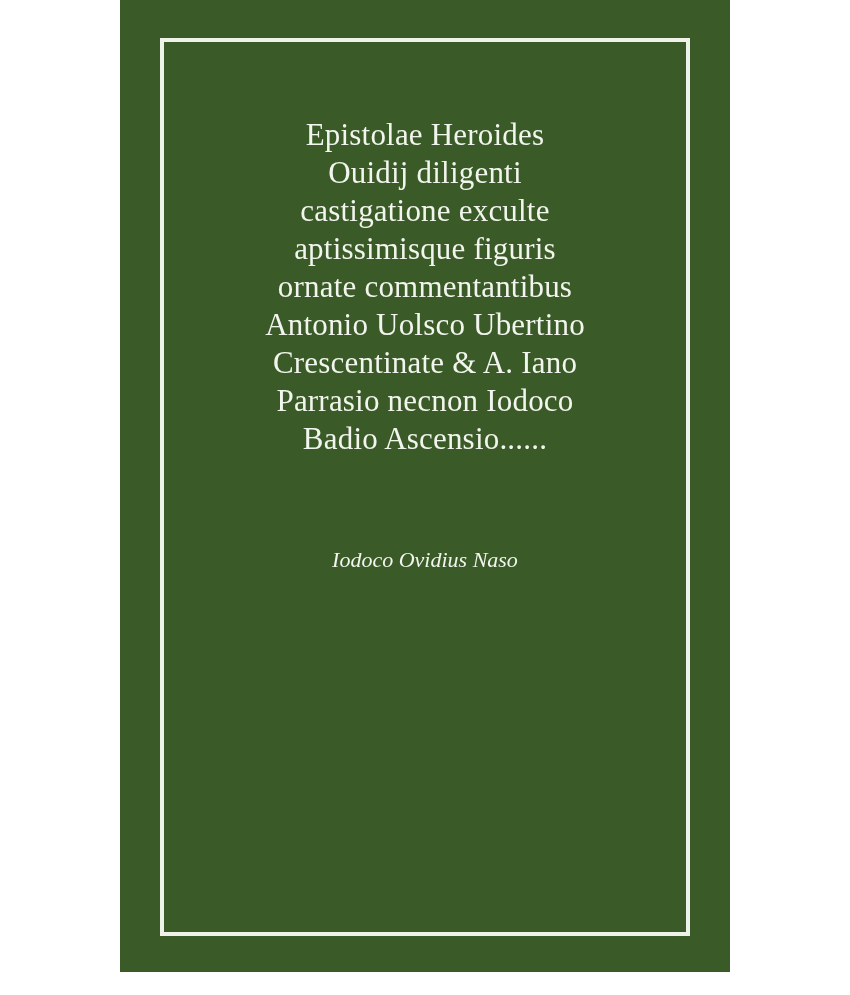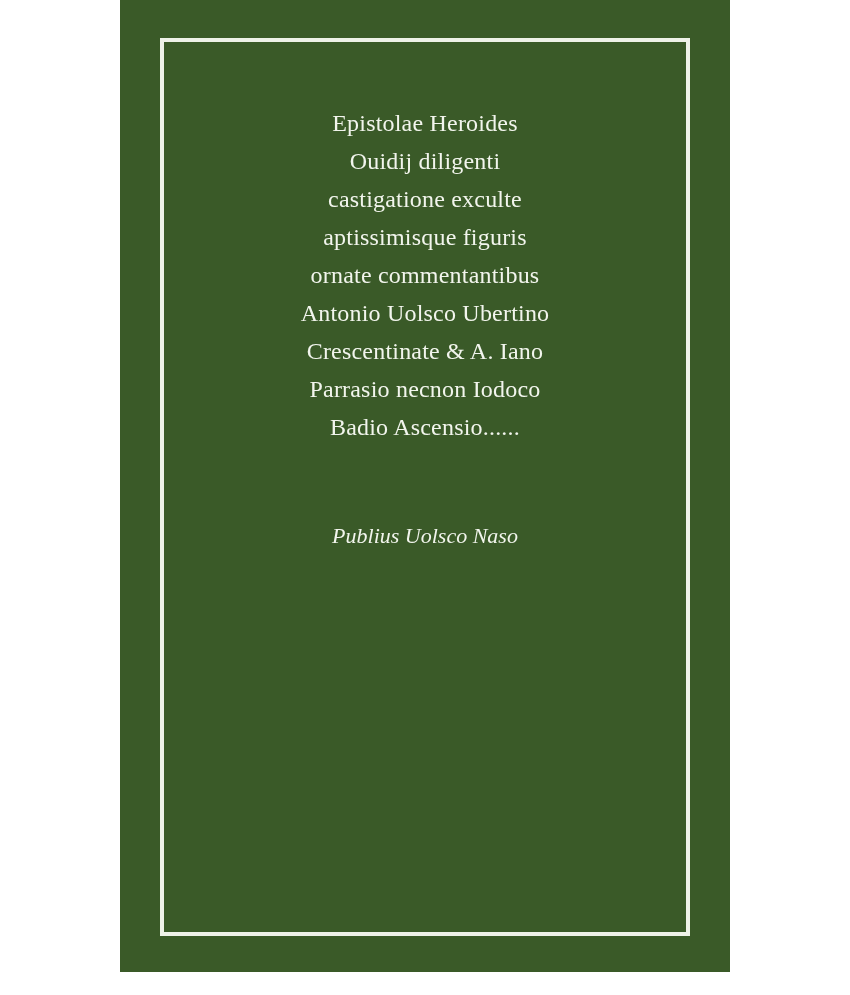--- a/index.html
+++ b/index.html
@@ -48,26 +48,26 @@
     height: 100%;
     box-sizing: border-box;
     padding: 62px 46px 0 46px;
     display: flex;
     flex-direction: column;
     align-items: center;
   }
   .book-title {
     color: #f2f5ed;
     font-family: "Liberation Serif", serif;
-    font-size: 24px;
+    font-size: 31px;
     line-height: 38px;
     text-align: center;
     font-weight: 400;
     letter-spacing: 0.2px;
-    margin: 0;
+    margin: 12px;
     white-space: pre-line;
   }
   .book-author {
     color: #f2f5ed;
     font-family: "Liberation Serif", serif;
     font-style: italic;
     font-size: 22px;
     line-height: 26px;
     text-align: center;
     margin: 0;
@@ -83,17 +83,17 @@
       <div class="cover-inner">
         <h1 class="book-title">Epistolae Heroides
 Ouidij diligenti
 castigatione exculte
 aptissimisque figuris
 ornate commentantibus
 Antonio Uolsco Ubertino
 Crescentinate &amp; A. Iano
 Parrasio necnon Iodoco
 Badio Ascensio......</h1>
-        <p class="book-author">Publius Uolsco Naso</p>
+        <p class="book-author">Iodoco Ovidius Naso</p>
       </div>
     </div>
   </div>
 </div>
 
 </body></html>

